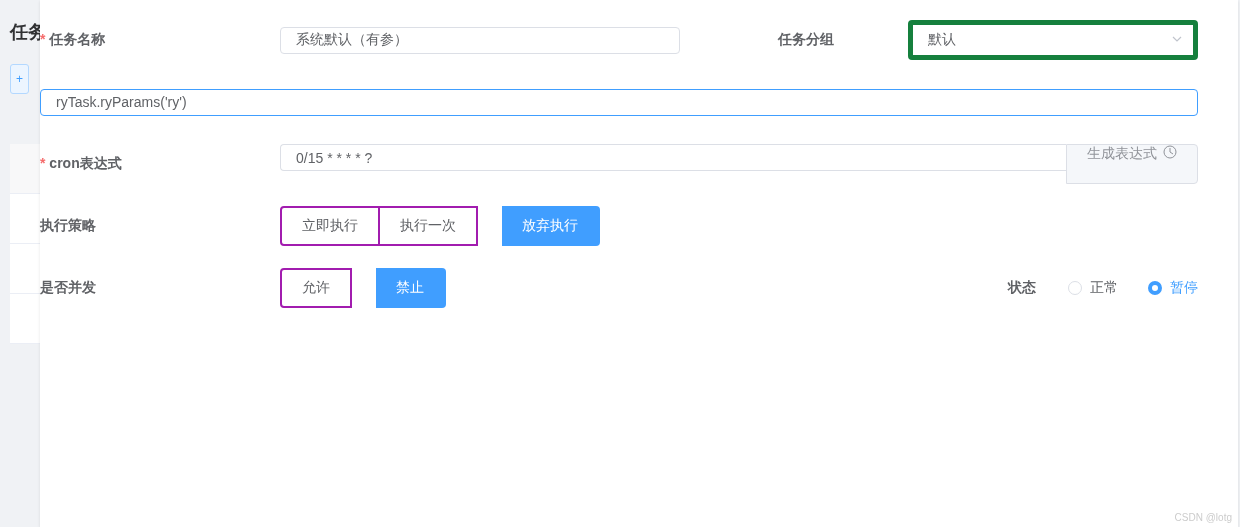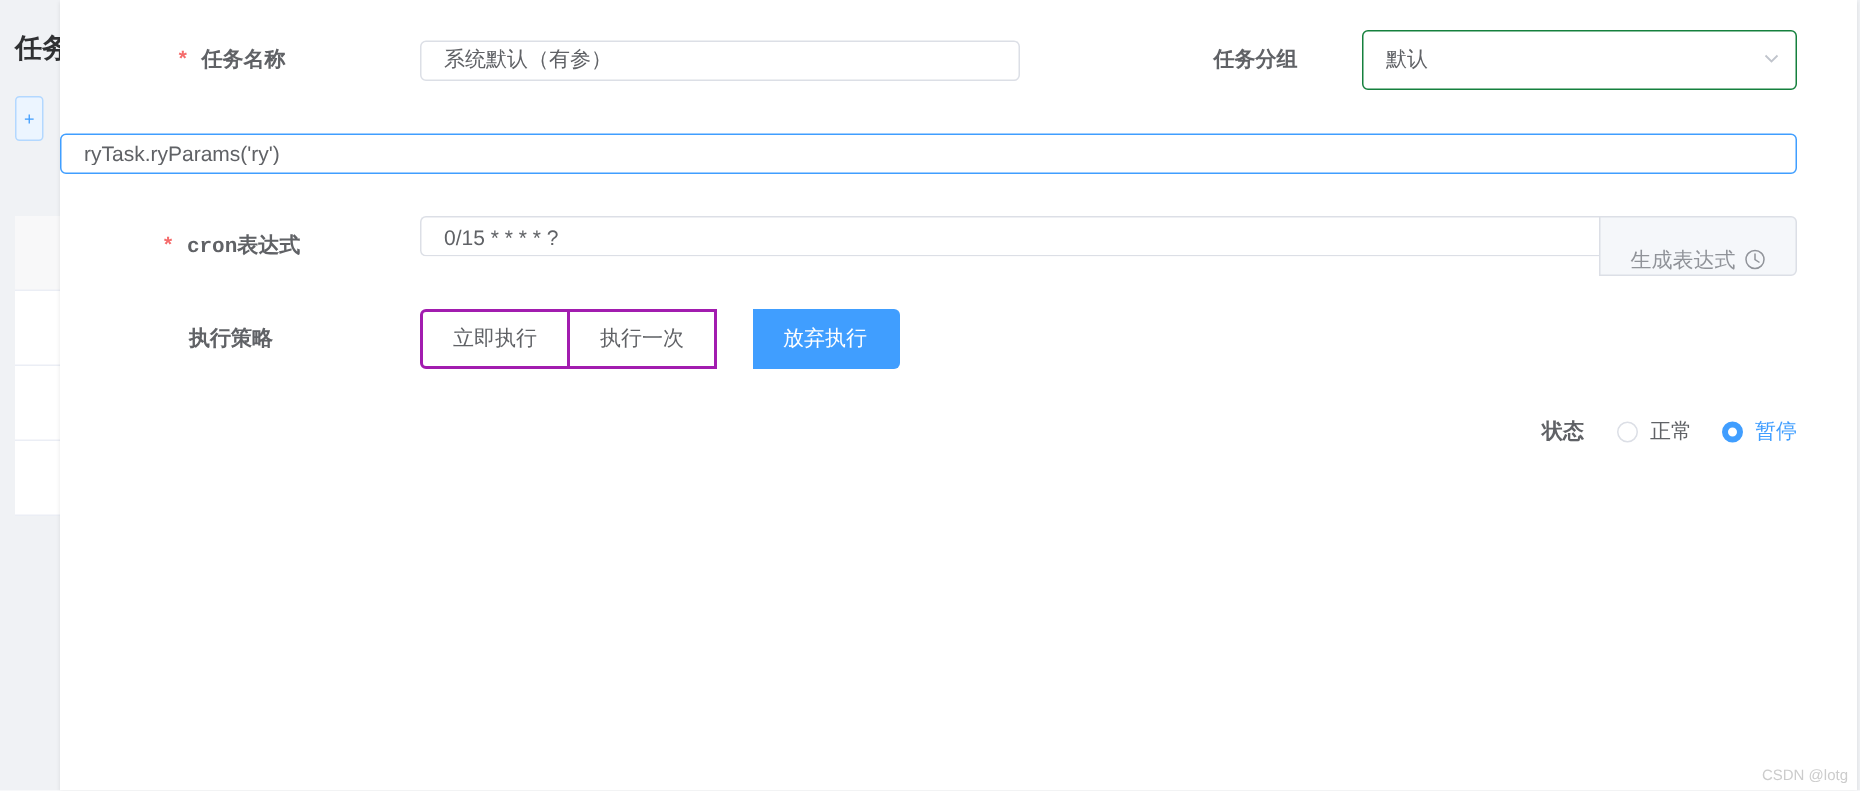--- a/index.html
+++ b/index.html
@@ -53,26 +53,25 @@
     }
     .form-row {
       display: flex;
       align-items: center;
       margin-bottom: 22px;
       min-height: 40px;
     }
     .grow { flex: 1; }
     .label {
       width: 240px;
-      text-align: center;
+      text-align: left;
       padding-right: 12px;
       color: #606266;
       font-weight: 600;
       white-space: nowrap;
-      font-family: Liberation Mono, monospace;
     }
     .label.sm { width: 130px; }
     .req::before {
       content: "* ";
       color: #f56c6c;
     }
     .help-icon {
       display: inline-flex;
       align-items: center;
       justify-content: center;
@@ -93,21 +92,21 @@
       color: #606266;
       background: #fff;
       outline: none;
     }
     .input.w-sm { width: 400px; }
     .input.w-full { flex: 1; }
     .input.focused { border-color: #409eff; }
     .select {
       position: relative;
       height: 40px;
-      border: 1px solid #15803d;
+      border: 5px solid #15803d;
       border-radius: 4px;
       padding: 0 30px 0 15px;
       display: flex;
       align-items: center;
       width: 290px;
       cursor: pointer;
       color: #606266;
     }
     .select-arrow {
       position: absolute;
@@ -121,21 +120,21 @@
       flex: 1;
     }
     .input-group .input {
       flex: 1;
       border-top-right-radius: 0;
       border-bottom-right-radius: 0;
       border-right: none;
     }
     .input-group-btn {
       display: flex;
-      align-items: flex-end;
+      align-items: flex-start;
       gap: 6px;
       height: 40px;
       padding: 0 20px;
       border: 1px solid #dcdfe6;
       border-radius: 0 4px 4px 0;
       background: #f5f7fa;
       color: #909399;
       cursor: pointer;
       white-space: nowrap;
     }
@@ -155,21 +154,21 @@
     }
     .btn-seg + .btn-seg { border-left: none; }
     .btn-seg:first-child { border-radius: 4px 0 0 4px; }
     .btn-seg:last-child { border-radius: 0 4px 4px 0; }
     .btn-seg.active {
       background: #409eff;
       border-color: #409eff;
       color: #fff;
       margin-left: 24px;
     }
-    .radio-group { display: flex; gap: 20px; align-items: center; font-family: Liberation Serif, serif; }
+    .radio-group { display: flex; gap: 30px; align-items: center; font-family: Liberation Serif, serif; }
     .radio {
       display: flex;
       align-items: center;
       gap: 8px;
       cursor: pointer;
     }
     .radio-dot {
       width: 14px; height: 14px;
       border: 1px solid #dcdfe6;
       border-radius: 50%;
@@ -242,20 +241,25 @@
   <div class="form-row">
     <label class="label">执行策略</label>
     <div class="btn-group">
       <div class="btn-seg">立即执行</div>
       <div class="btn-seg">执行一次</div>
       <div class="btn-seg active">放弃执行</div>
     </div>
   </div>
 
   <div class="form-row">
+    <label class="label">是否并发</label>
+    <div class="btn-group">
+      <div class="btn-seg">允许</div>
+      <div class="btn-seg active">禁止</div>
+    </div>
     <div class="grow"></div>
     <label class="label sm" style="width:60px">状态</label>
     <div class="radio-group">
       <div class="radio">
         <span class="radio-dot"></span>
         <span class="radio-label">正常</span>
       </div>
       <div class="radio checked">
         <span class="radio-dot"></span>
         <span class="radio-label">暂停</span>

